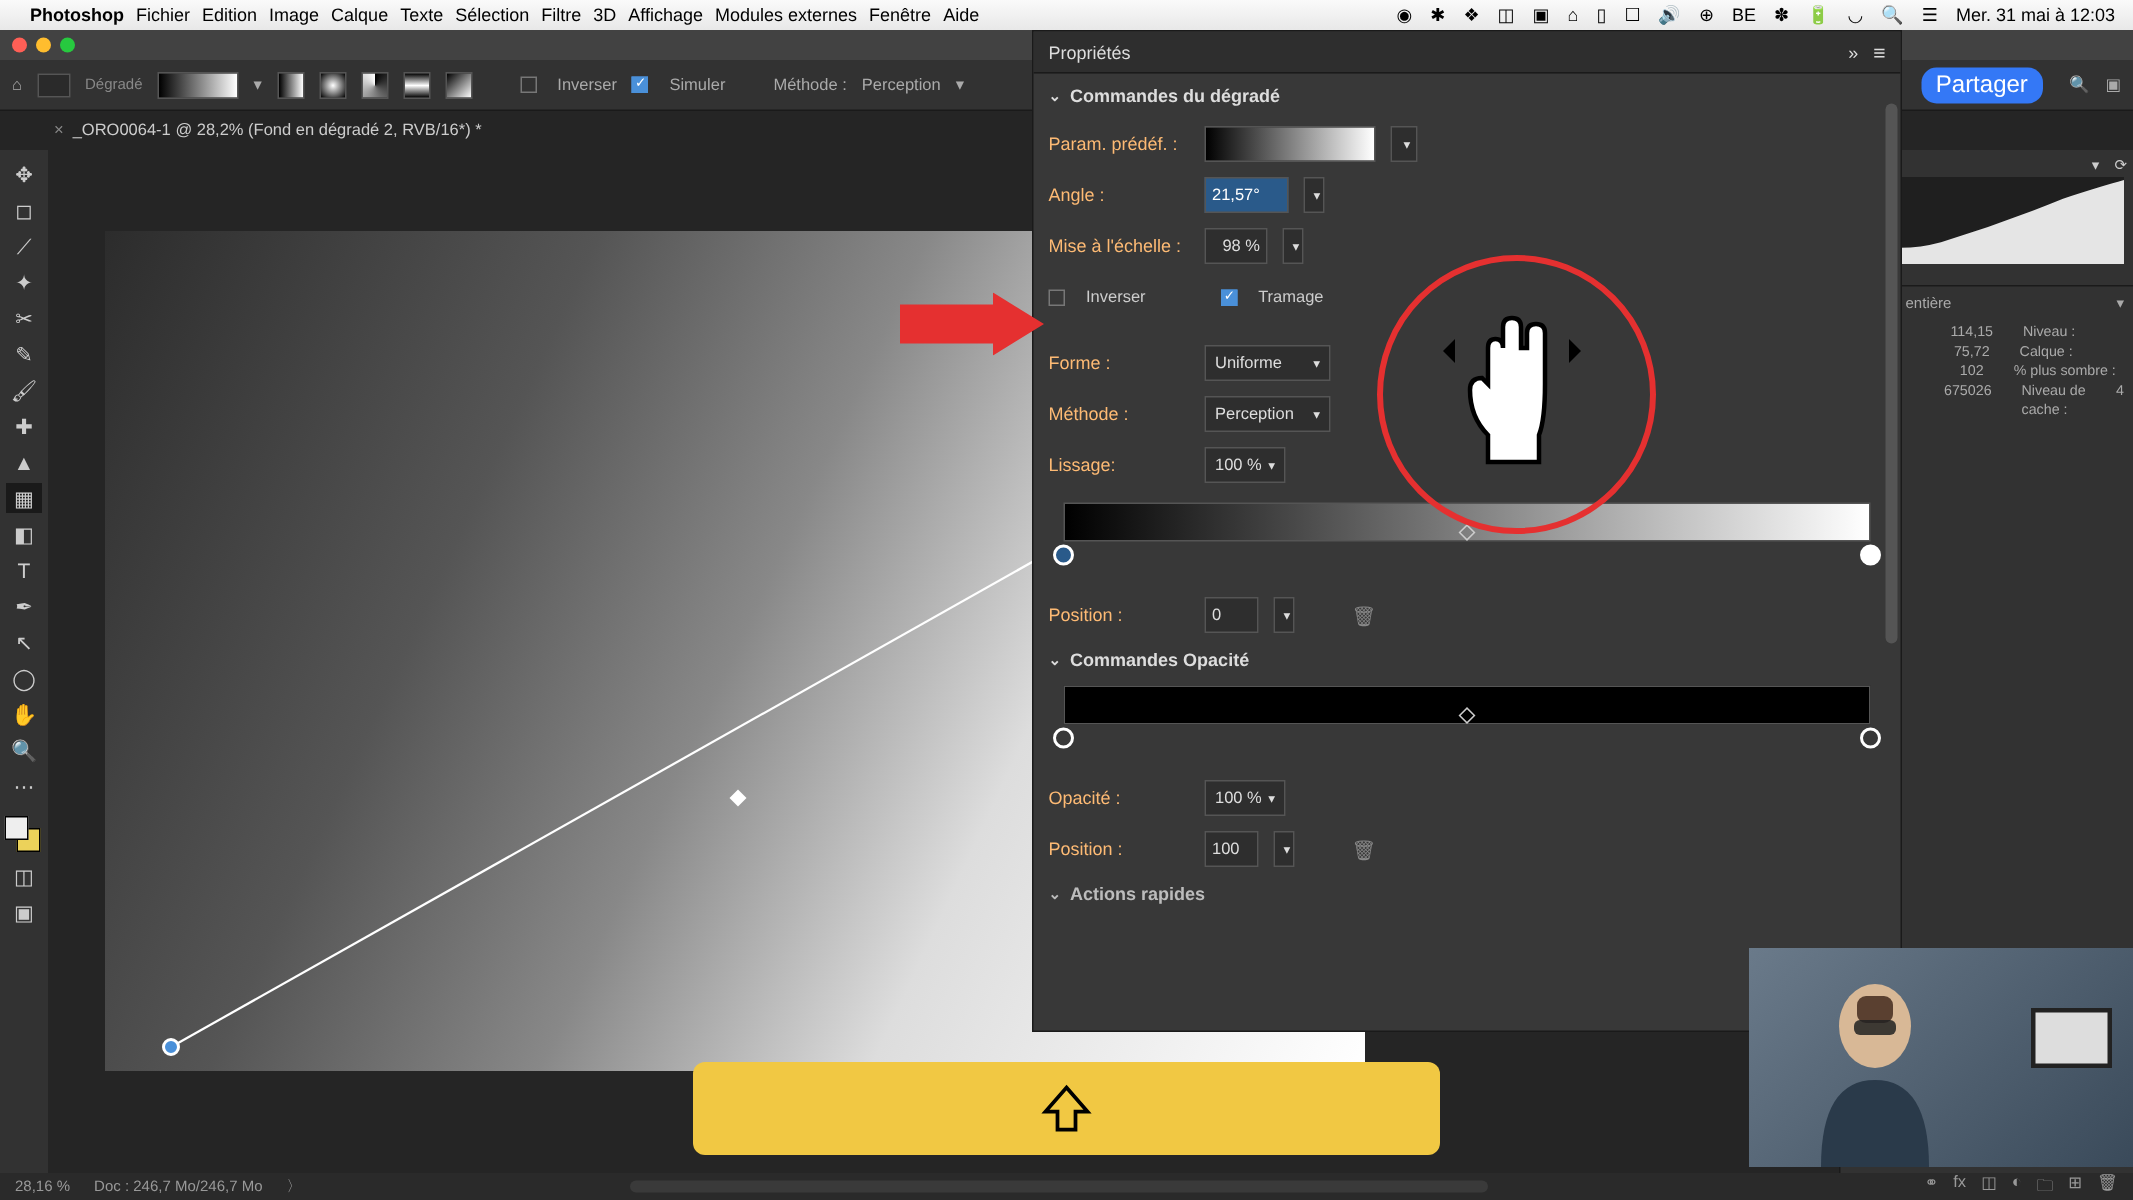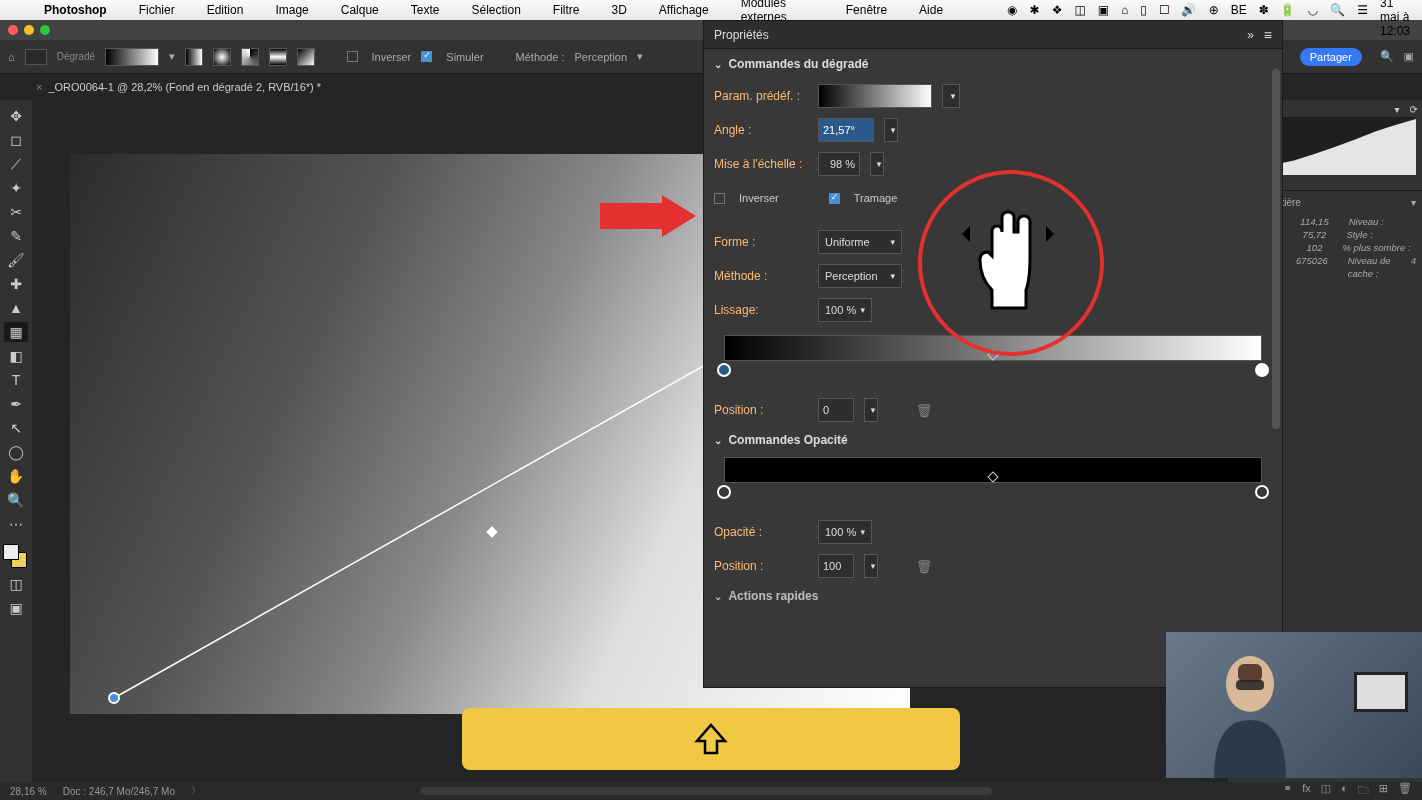--- a/index.html
+++ b/index.html
@@ -1,19 +1,19 @@
 <!DOCTYPE html>
 <html><head>
 <meta charset="utf-8">
 <style>
 * { margin:0; padding:0; box-sizing:border-box; font-family:-apple-system,BlinkMacSystemFont,'Segoe UI',sans-serif; }
 body { width:1422px; height:800px; background:#323232; overflow:hidden; position:relative; color:#ccc; font-size:11px; }
 
 
-.macbar { height:20px; background:linear-gradient(#fafafa,#e8e8e8); display:flex; align-items:center; padding:0 12px; color:#000; font-size:12px; gap:32px; }
+.macbar { height:20px; background:linear-gradient(#fafafa,#e8e8e8); display:flex; align-items:center; padding:0 12px; color:#000; font-size:12px; gap:8px; }
 .macbar .apple { font-size:14px; }
 .macbar .app { font-weight:600; }
 .macbar .spacer { flex:1; }
 .macbar .right { display:flex; gap:12px; align-items:center; }
 .macbar .right span { font-size:12px; }
 
 
 .wintitle { height:20px; background:#424242; display:flex; align-items:center; padding-left:8px; gap:6px; }
 .wintitle .dot { width:10px; height:10px; border-radius:50%; }
 .r { background:#ff5f56; } .y { background:#ffbd2e; } .g { background:#27c93f; }
@@ -21,21 +21,21 @@
 
 
 .optbar { height:34px; background:#323232; border-bottom:1px solid #1a1a1a; display:flex; align-items:center; padding:0 8px; gap:10px; color:#aaa; }
 .optbar .sw { width:22px; height:16px; background:#2a2a2a; border:1px solid #555; }
 .optbar .deg { font-size:10px; color:#888; }
 .optbar .gradprev { width:54px; height:18px; background:linear-gradient(90deg,#000,#fff); border:1px solid #555; }
 .optbar .smallbtn { width:18px; height:18px; background:#3a3a3a; border:1px solid #555; display:inline-flex; align-items:center; justify-content:center; }
 .chk { width:11px; height:11px; display:inline-block; border:1px solid #777; margin-right:4px; vertical-align:middle; }
 .chk.on { background:#4a90d9; border-color:#4a90d9; position:relative; }
 .chk.on:after { content:'✓'; color:#fff; font-size:9px; position:absolute; left:1px; top:-2px; }
-.optbar .share { background:#3478f6; color:#fff; padding:3px 10px; border-radius:10px; font-size:11px; margin-left:auto;text-align:center; }
+.optbar .share { background:#3478f6; color:#fff; padding:3px 10px; border-radius:10px; font-size:16px; margin-left:auto;text-align:center; }
 
 
 .doctab { height:26px; background:#252525; display:flex; align-items:center; padding-left:36px; }
 .doctab .tab { color:#ccc; font-size:11px; display:flex; align-items:center; gap:6px; }
 .doctab .x { color:#888; }
 
 
 .workspace { position:absolute; top:100px; bottom:18px; left:0; right:0; display:flex; }
 
 
@@ -57,21 +57,21 @@
 
 
 .yellowbox { position:absolute; left:462px; bottom:30px; width:498px; height:62px; background:#f1c843; border-radius:8px; display:flex; align-items:center; justify-content:center; z-index:50; }
 .yellowbox svg { width:36px; height:36px; }
 
 
 .redarrow { position:absolute; left:600px; top:195px; z-index:60; }
 .redarrow svg { width:96px; height:42px; }
 
 
-.proppanel { position:absolute; left:703px; top:20px; width:580px; bottom:112px; background:#383838; z-index:40; border:1px solid #1a1a1a; overflow:hidden; }
+.proppanel { position:absolute; left:688px; top:20px; width:580px; bottom:112px; background:#383838; z-index:40; border:1px solid #1a1a1a; overflow:hidden; }
 .proppanel .phead { height:28px; background:#2e2e2e; display:flex; align-items:center; padding:0 10px; color:#ddd; font-size:12px; border-bottom:1px solid #1a1a1a; }
 .proppanel .phead .phspacer { flex:1; }
 .proppanel .phead .chev2 { font-size:12px; margin-right:10px; }
 .proppanel .phead .menu { font-size:14px; }
 .proppanel .psub { height:38px; display:flex; align-items:center; padding:0 10px; gap:10px; }
 .proppanel .psub .ic { width:26px; height:26px; background:#2a2a2a; border:1px solid #555; display:flex; align-items:center; justify-content:center; }
 .proppanel .psub .ic.mask { background:#444; position:relative; }
 .proppanel .psub .ic.mask:after { content:''; width:14px; height:14px; border-radius:50%; background:#fff; }
 .proppanel .pbody { padding:0 10px 10px; overflow-y:auto; height:calc(100% - 66px); }
 .psection { margin-top:8px; }
@@ -117,21 +117,21 @@
 .rightstack .tabs .act { color:#ddd; }
 .rightstack .histarea { height:90px; position:relative; padding:4px; }
 .rightstack .histarea .drop { display:flex; align-items:center; gap:4px; font-size:10px; }
 .rightstack .histarea .warn { position:absolute; right:6px; top:22px; color:#f0c040; font-size:11px; }
 .rightstack .histcurve { height:58px; background:#1f1f1f; margin:2px; position:relative; overflow:hidden; }
 .rightstack .histcurve svg { width:100%; height:100%; }
 .rightstack .sep { height:1px; background:#1a1a1a; }
 .rightstack .statshead { height:22px; display:flex; align-items:center; padding:0 6px; font-size:10px; color:#aaa; }
 .rightstack .statshead .car { margin-left:auto; }
 .rightstack .stats { padding:2px 6px; font-size:9.5px; color:#aaa; line-height:13px; }
-.rightstack .stats .srow { display:flex;font-style:italic; }
+.rightstack .stats .srow { display:flex; }
 .rightstack .stats .srow .k { flex:1; }
 
 
 .statusbar { position:absolute; bottom:0; left:0; right:0; height:18px; background:#2a2a2a; display:flex; align-items:center; padding:0 10px; gap:16px; color:#999; font-size:10px; }
 .statusbar .lscr { position:absolute; left:420px; right:430px; height:8px; background:#3a3a3a; border-radius:4px; top:5px; }
 .statusbar .layericons { margin-left:auto; display:flex; gap:10px; font-size:11px; }
 
 
 .webcam { position:absolute; right:0; bottom:22px; width:256px; height:146px; background:linear-gradient(135deg,#6a7a8a,#3a4a5a); z-index:70; overflow:hidden; }
 .webcam .person { position:absolute; left:28px; top:18px; width:120px; height:128px; }
@@ -285,21 +285,21 @@
     <div class="stats">
       <div class="srow">
           <span class="k"></span>
           <span>114,15</span>
           <span class="k" style="margin-left:20px">Niveau :</span>
           <span></span>
         </div>
       <div class="srow">
           <span class="k">v :</span>
           <span>75,72</span>
-          <span class="k" style="margin-left:20px">Style :</span>
+          <span class="k" style="margin-left:20px">Calque :</span>
           <span></span>
         </div>
       <div class="srow">
           <span class="k">e :</span>
           <span>102</span>
           <span class="k" style="margin-left:20px">% plus sombre :</span>
           <span></span>
         </div>
       <div class="srow">
           <span class="k">ls :</span>

